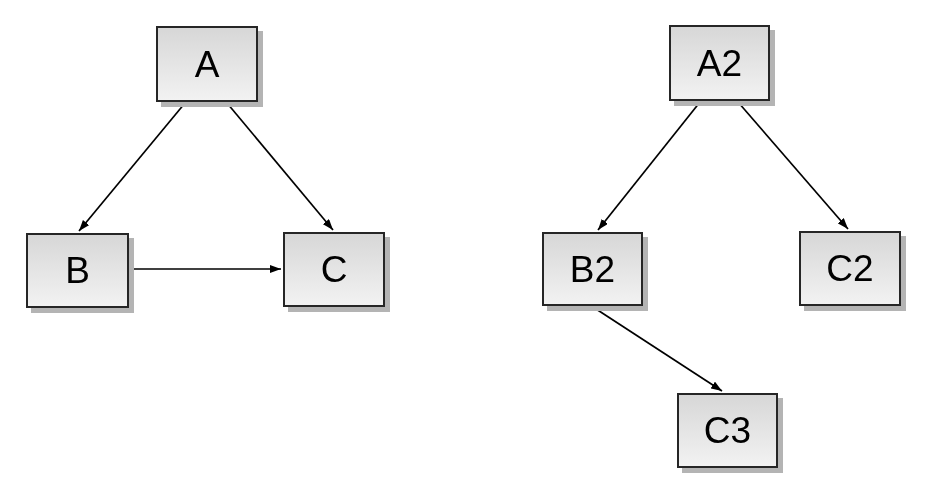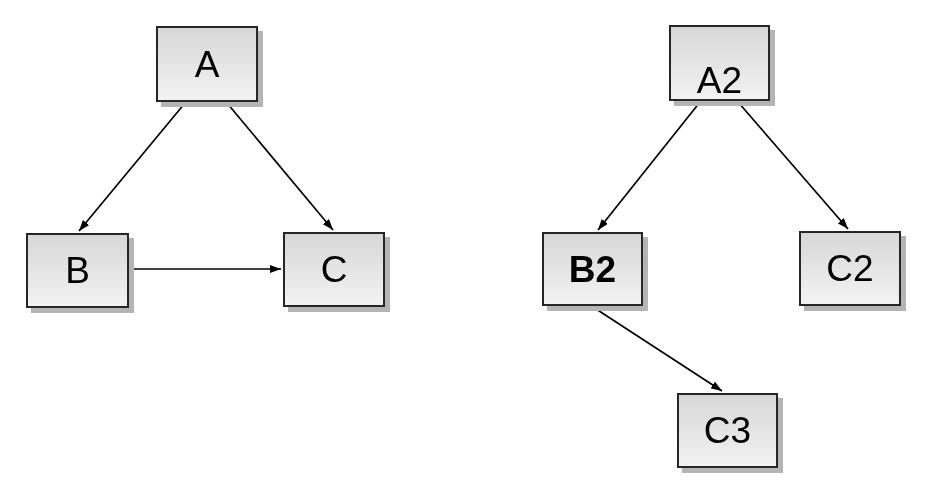--- a/index.html
+++ b/index.html
@@ -66,24 +66,24 @@
   <div class="node-layer" id="node-layer">
       <div class="node" style="left: 156px; top: 26px; width: 102px; height: 76px;">
         <span class="node-label">A</span>
       </div>
       <div class="node" style="left: 26px; top: 233px; width: 103px; height: 75px;">
         <span class="node-label">B</span>
       </div>
       <div class="node" style="left: 283px; top: 232px; width: 102px; height: 75px;">
         <span class="node-label">C</span>
       </div>
-      <div class="node" style="left: 669px; top: 25px; width: 101px; height: 76px; align-items: flex-end;">
+      <div class="node" style="left: 669px; top: 25px; width: 101px; height: 76px;">
         <span class="node-label">A2</span>
       </div>
-      <div class="node" style="left: 542px; top: 232px; width: 101px; height: 74px; font-weight: bold;">
+      <div class="node" style="left: 542px; top: 232px; width: 101px; height: 74px;">
         <span class="node-label">B2</span>
       </div>
       <div class="node" style="left: 799px; top: 231px; width: 102px; height: 75px; align-items: center;">
         <span class="node-label">C2</span>
       </div>
       <div class="node" style="left: 677px; top: 393px; width: 101px; height: 75px;">
         <span class="node-label">C3</span>
       </div>
     </div>
 </div>

